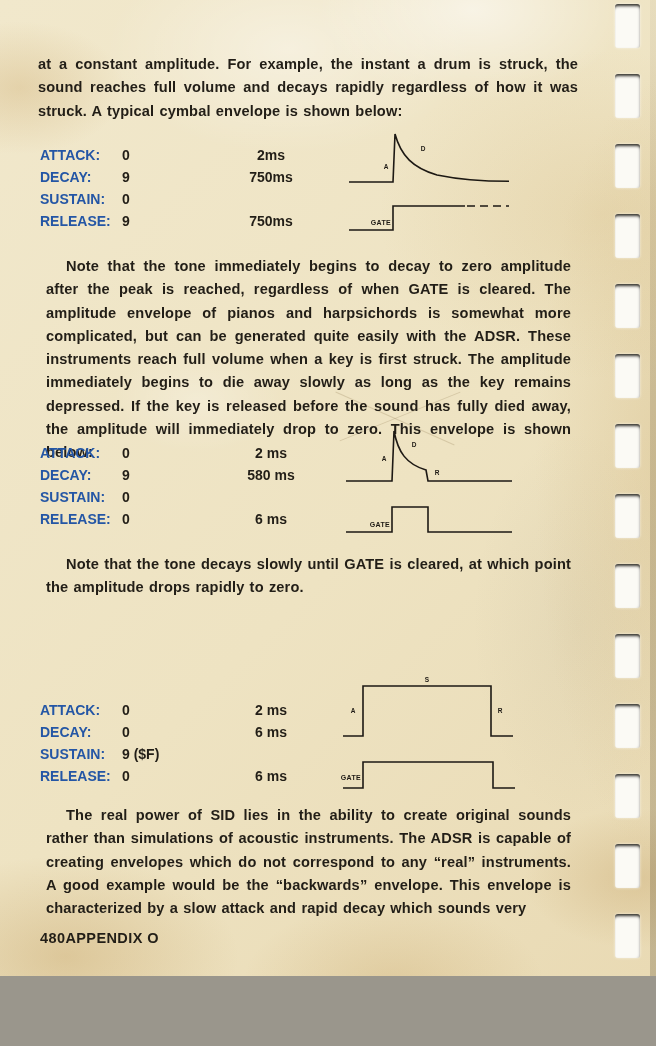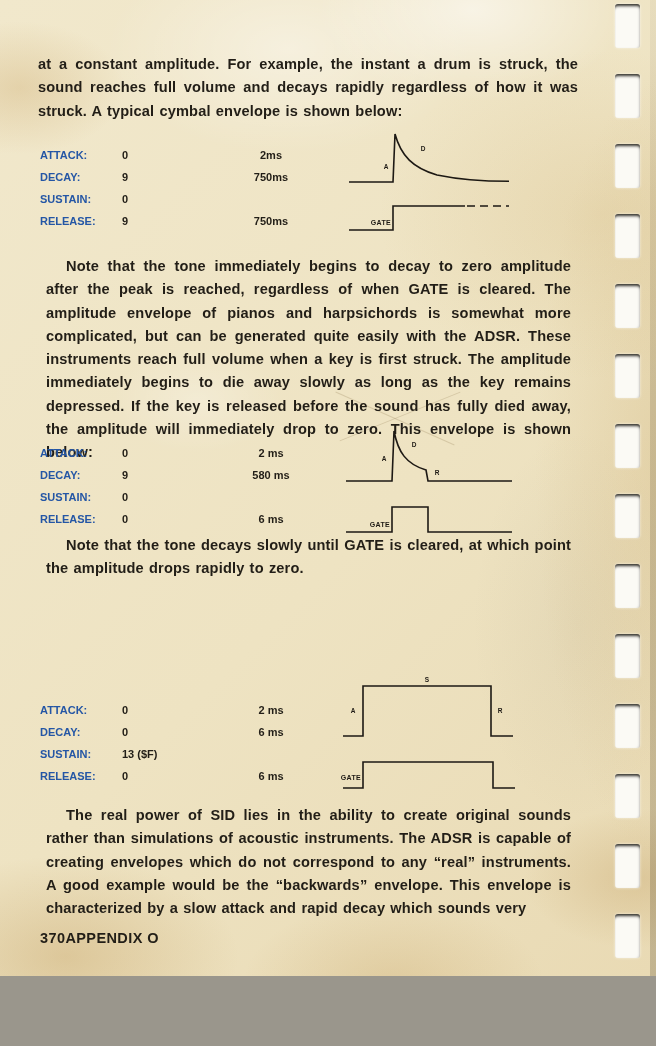--- a/index.html
+++ b/index.html
@@ -49,21 +49,21 @@
 
   .body{
     position:absolute;margin:0;color:var(--ink);
     font-size:14.6px;font-weight:bold;line-height:23.3px;
     text-align:justify;letter-spacing:0.15px;word-spacing:1px;
   }
   .body p{margin:8px;text-indent:20px;}
 
   .adsr-table{
     position:absolute;display:grid;grid-template-columns:82px 118px 62px;
-    font-size:11px;font-weight:bold;line-height:22px;color:var(--ink);
+    font-size:14px;font-weight:bold;line-height:22px;color:var(--ink);
   }
   .adsr-table .lbl{color:var(--blue);}
   .adsr-table .time{text-align:center;}
 
   .diagram{position:absolute;}
   .diagram path{fill:none;stroke:#1d1914;stroke-width:1.6;}
   .diagram text{
     font-family:"Liberation Sans",sans-serif;font-weight:bold;
     font-size:6.5px;fill:#1d1914;
   }
@@ -130,54 +130,54 @@
 
   <svg class="diagram" style="left:340px;top:424px;" width="180" height="115" viewBox="0 0 180 115">
     <path d="M6 57 H52 L54 7 C58 28,66 40,86 46 L88 57 H172"></path>
     <path d="M6 108 H52 V83 H88 V108 H172"></path>
     <text x="44" y="37" text-anchor="middle">A</text>
     <text x="74" y="23" text-anchor="middle">D</text>
     <text x="97" y="51" text-anchor="middle">R</text>
     <text class="gate" x="50" y="103" text-anchor="end">GATE</text>
   </svg>
 
-  <div class="body" style="left:38px;top:526px;width:541px;">
+  <div class="body" style="left:38px;top:545px;width:541px;">
     <p>Note that the tone decays slowly until GATE is cleared, at which point the amplitude drops rapidly to zero.</p>
   </div>
 
   <div class="adsr-table" style="left:40px;top:699px;">
     <span class="lbl">ATTACK:</span>
     <span class="val">0</span>
     <span class="time">2 ms</span>
     <span class="lbl">DECAY:</span>
     <span class="val">0</span>
     <span class="time">6 ms</span>
     <span class="lbl">SUSTAIN:</span>
-    <span class="val">13 ($F)</span>
+    <span class="val">9 ($F)</span>
     <span class="time"></span>
     <span class="lbl">RELEASE:</span>
     <span class="val">0</span>
     <span class="time">6 ms</span>
   </div>
 
   <svg class="diagram" style="left:333px;top:674px;" width="190" height="120" viewBox="0 0 190 120">
     <path d="M10 62 H30 V12 H158 V62 H180"></path>
     <path d="M10 114 H30 V88 H160 V114 H182"></path>
     <text x="20" y="39" text-anchor="middle">A</text>
     <text x="94" y="8" text-anchor="middle">S</text>
     <text x="167" y="39" text-anchor="middle">R</text>
     <text class="gate" x="28" y="106" text-anchor="end">GATE</text>
   </svg>
 
   <div class="body" style="left:38px;top:796px;width:541px;">
     <p>The real power of SID lies in the ability to create original sounds rather than simulations of acoustic instruments. The ADSR is capable of creating envelopes which do not correspond to any “real” instruments. A good example would be the “backwards” envelope. This envelope is characterized by a slow attack and rapid decay which sounds very</p>
   </div>
 
   <div class="footer">
-    <span>370</span><span class="sect">APPENDIX O</span>
+    <span>480</span><span class="sect">APPENDIX O</span>
   </div>
 
   <div class="holes">
       <div class="hole" style="top: 4px;"></div>
       <div class="hole" style="top: 74px;"></div>
       <div class="hole" style="top: 144px;"></div>
       <div class="hole" style="top: 214px;"></div>
       <div class="hole" style="top: 284px;"></div>
       <div class="hole" style="top: 354px;"></div>
       <div class="hole" style="top: 424px;"></div>

